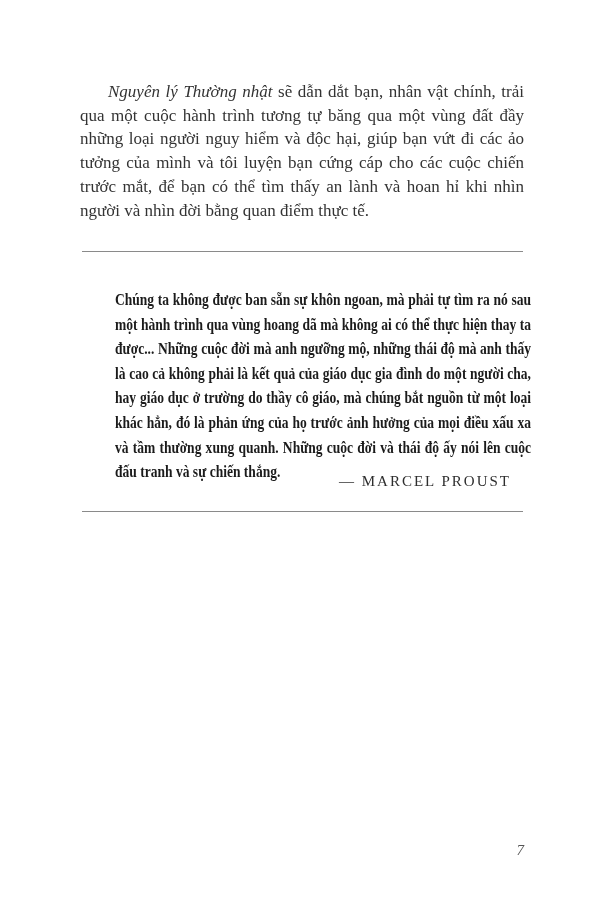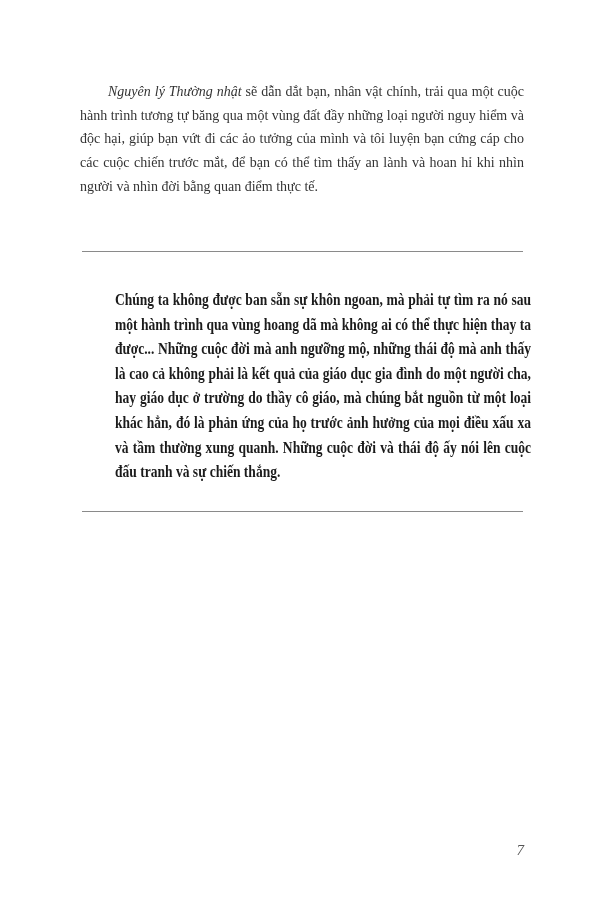--- a/index.html
+++ b/index.html
@@ -10,21 +10,21 @@
     background: #ffffff;
     overflow: hidden;
     font-family: "Liberation Serif", "DejaVu Serif", serif;
   }
   .intro {
     position: absolute;
     top: 80px;
     left: 80px;
     width: 444px;
     margin: 0;
-    font-size: 14px;
+    font-size: 17px;
     line-height: 23.7px;
     text-align: justify;
     text-indent: 28px;
     color: #333333;
   }
   .intro .lead { font-style: italic; }
   .rule {
     position: absolute;
     left: 82px;
     width: 441px;
@@ -85,18 +85,19 @@
   <p class="intro"><em class="lead">Nguyên lý Thường nhật</em><span> sẽ dẫn dắt bạn, nhân vật chính, trải qua một cuộc hành trình tương tự băng qua một vùng đất đầy những loại người nguy hiểm và độc hại, giúp bạn vứt đi các ảo tưởng của mình và tôi luyện bạn cứng cáp cho các cuộc chiến trước mắt, để bạn có thể tìm thấy an lành và hoan hỉ khi nhìn người và nhìn đời bằng quan điểm thực tế.</span></p>
 
   <div class="rule rule-top"></div>
 
   <blockquote class="quote-block">
     <div class="quote-inner">
       <p class="quote-text">Chúng ta không được ban sẵn sự khôn ngoan, mà phải tự tìm ra nó sau một hành trình qua vùng hoang dã mà không ai có thể thực hiện thay ta được... Những cuộc đời mà anh ngưỡng mộ, những thái độ mà anh thấy là cao cả không phải là kết quả của giáo dục gia đình do một người cha, hay giáo dục ở trường do thầy cô giáo, mà chúng bắt nguồn từ một loại khác hẳn, đó là phản ứng của họ trước ảnh hưởng của mọi điều xấu xa và tầm thường xung quanh. Những cuộc đời và thái độ ấy nói lên cuộc đấu tranh và sự chiến thắng.</p>
     </div>
   </blockquote>
 
+  <p class="attribution">— MARCEL PROUST</p>
 
   <div class="rule rule-bottom"></div>
 
   <div class="page-number">7</div>
 
 </div>
 
 </body></html>

